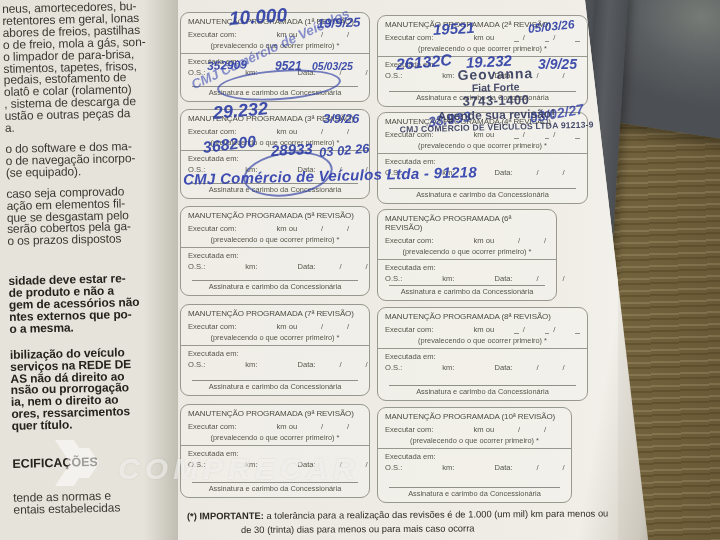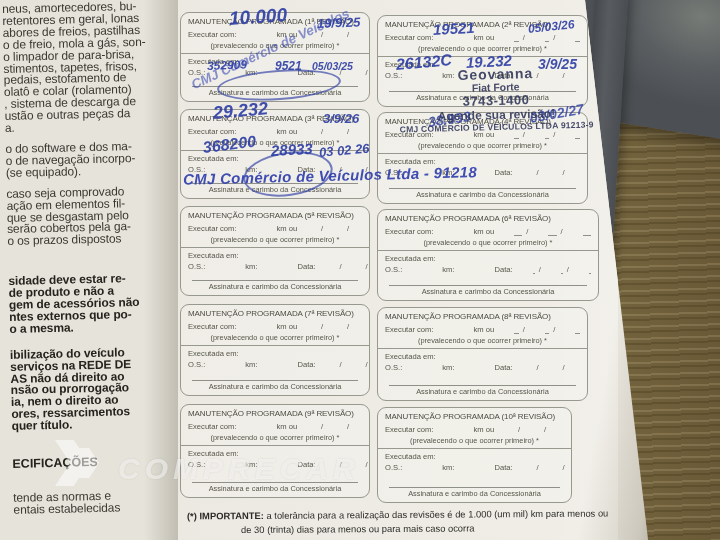--- a/index.html
+++ b/index.html
@@ -341,21 +341,21 @@
       <span class="ds"></span>
         <span class="ds"></span>
         <span class="ds"></span>
     </div>
     <div class="bx-sign">
       <div class="sign-line"></div>
       <div class="sign-caption">Assinatura e carimbo da Concessionária</div>
     </div>
   </div>
 
-  <div class="box" style="left:377px;top:209px;width:222px;height:92px">
+  <div class="box" style="left:377px;top:209px;width:180px;height:92px">
     <div class="bx-title">MANUTENÇÃO PROGRAMADA (6ª REVISÃO)</div>
     <div class="bx-row">
       <span>Executar com:</span>
       <span class="fill"></span>
       <span>km ou</span>
       <span class="ds"></span>
         <span class="ds"></span>
         <span class="ds"></span>
     </div>
     <div class="bx-center">(prevalecendo o que ocorrer primeiro) *</div>

